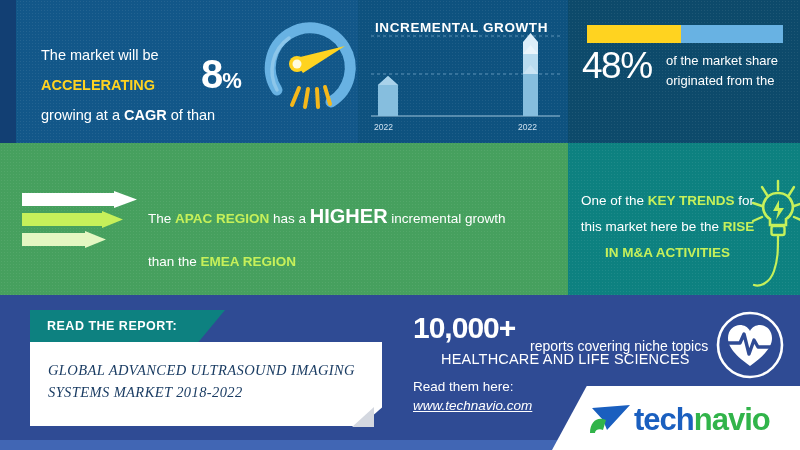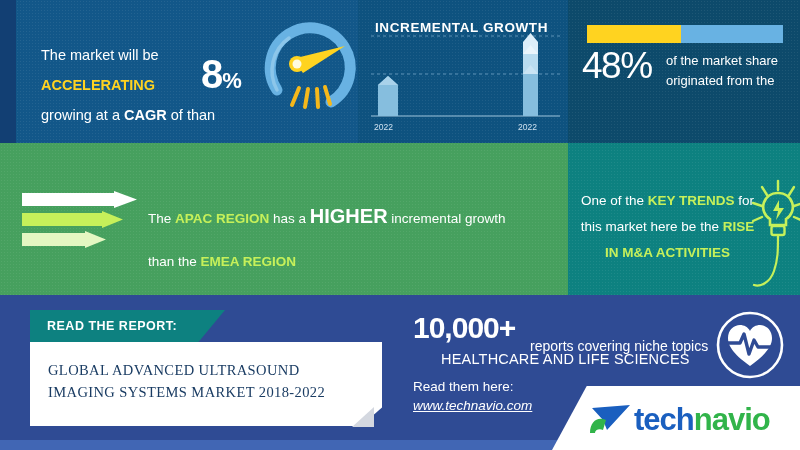--- a/index.html
+++ b/index.html
@@ -74,21 +74,21 @@
   .banner { position:absolute; left:30px; top:310px; width:195px; height:33px;
             background:#0d8180; clip-path: polygon(0 0, 100% 0, 86% 100%, 0 100%); padding-left: 24px; }
   .banner span { position:absolute; left:17px; top:9px; color:#fff; font-size:12.5px;
                  font-weight:bold; letter-spacing:.5px; }
   .card { position:absolute; left:30px; top:342px; width:352px; height:84px; background:#fff;
           clip-path: polygon(0 0, 100% 0, 100% 78%, 94% 100%, 0 100%); }
   .card-fold { position:absolute; left:352px; top:407px; width:22px; height:20px;
                background:#d4d8e0; clip-path: polygon(100% 0, 100% 100%, 0 100%); }
   .card span { position:absolute; left:18px; top:17px; width:320px; color:#1a3c63;
                font-family:"Liberation Serif", serif; font-size:14.5px; line-height:22px;
-               letter-spacing:.4px; }
+               letter-spacing:.4px;font-style:italic; }
 
   .n10k { position:absolute; left:413px; top:311px; color:#fff; font-size:30px;
           font-weight:bold; letter-spacing:-1px; }
   .n10k-sub { position:absolute; left:530px; top:322px; color:#fff; font-size:14px;margin-top:16px; }
   .sector { position:absolute; left:413px; top:351px; color:#fff; font-size:14.5px;
             letter-spacing:.2px;margin-left:28px; }
   .readh { position:absolute; left:413px; top:379px; color:#fff; font-size:13.5px; }
   .url { position:absolute; left:413px; top:398px; color:#fff; font-size:13.5px;
          font-style:italic; text-decoration:underline; }
   .heart { position:absolute; left:714px; top:309px; width:72px; height:72px; }

